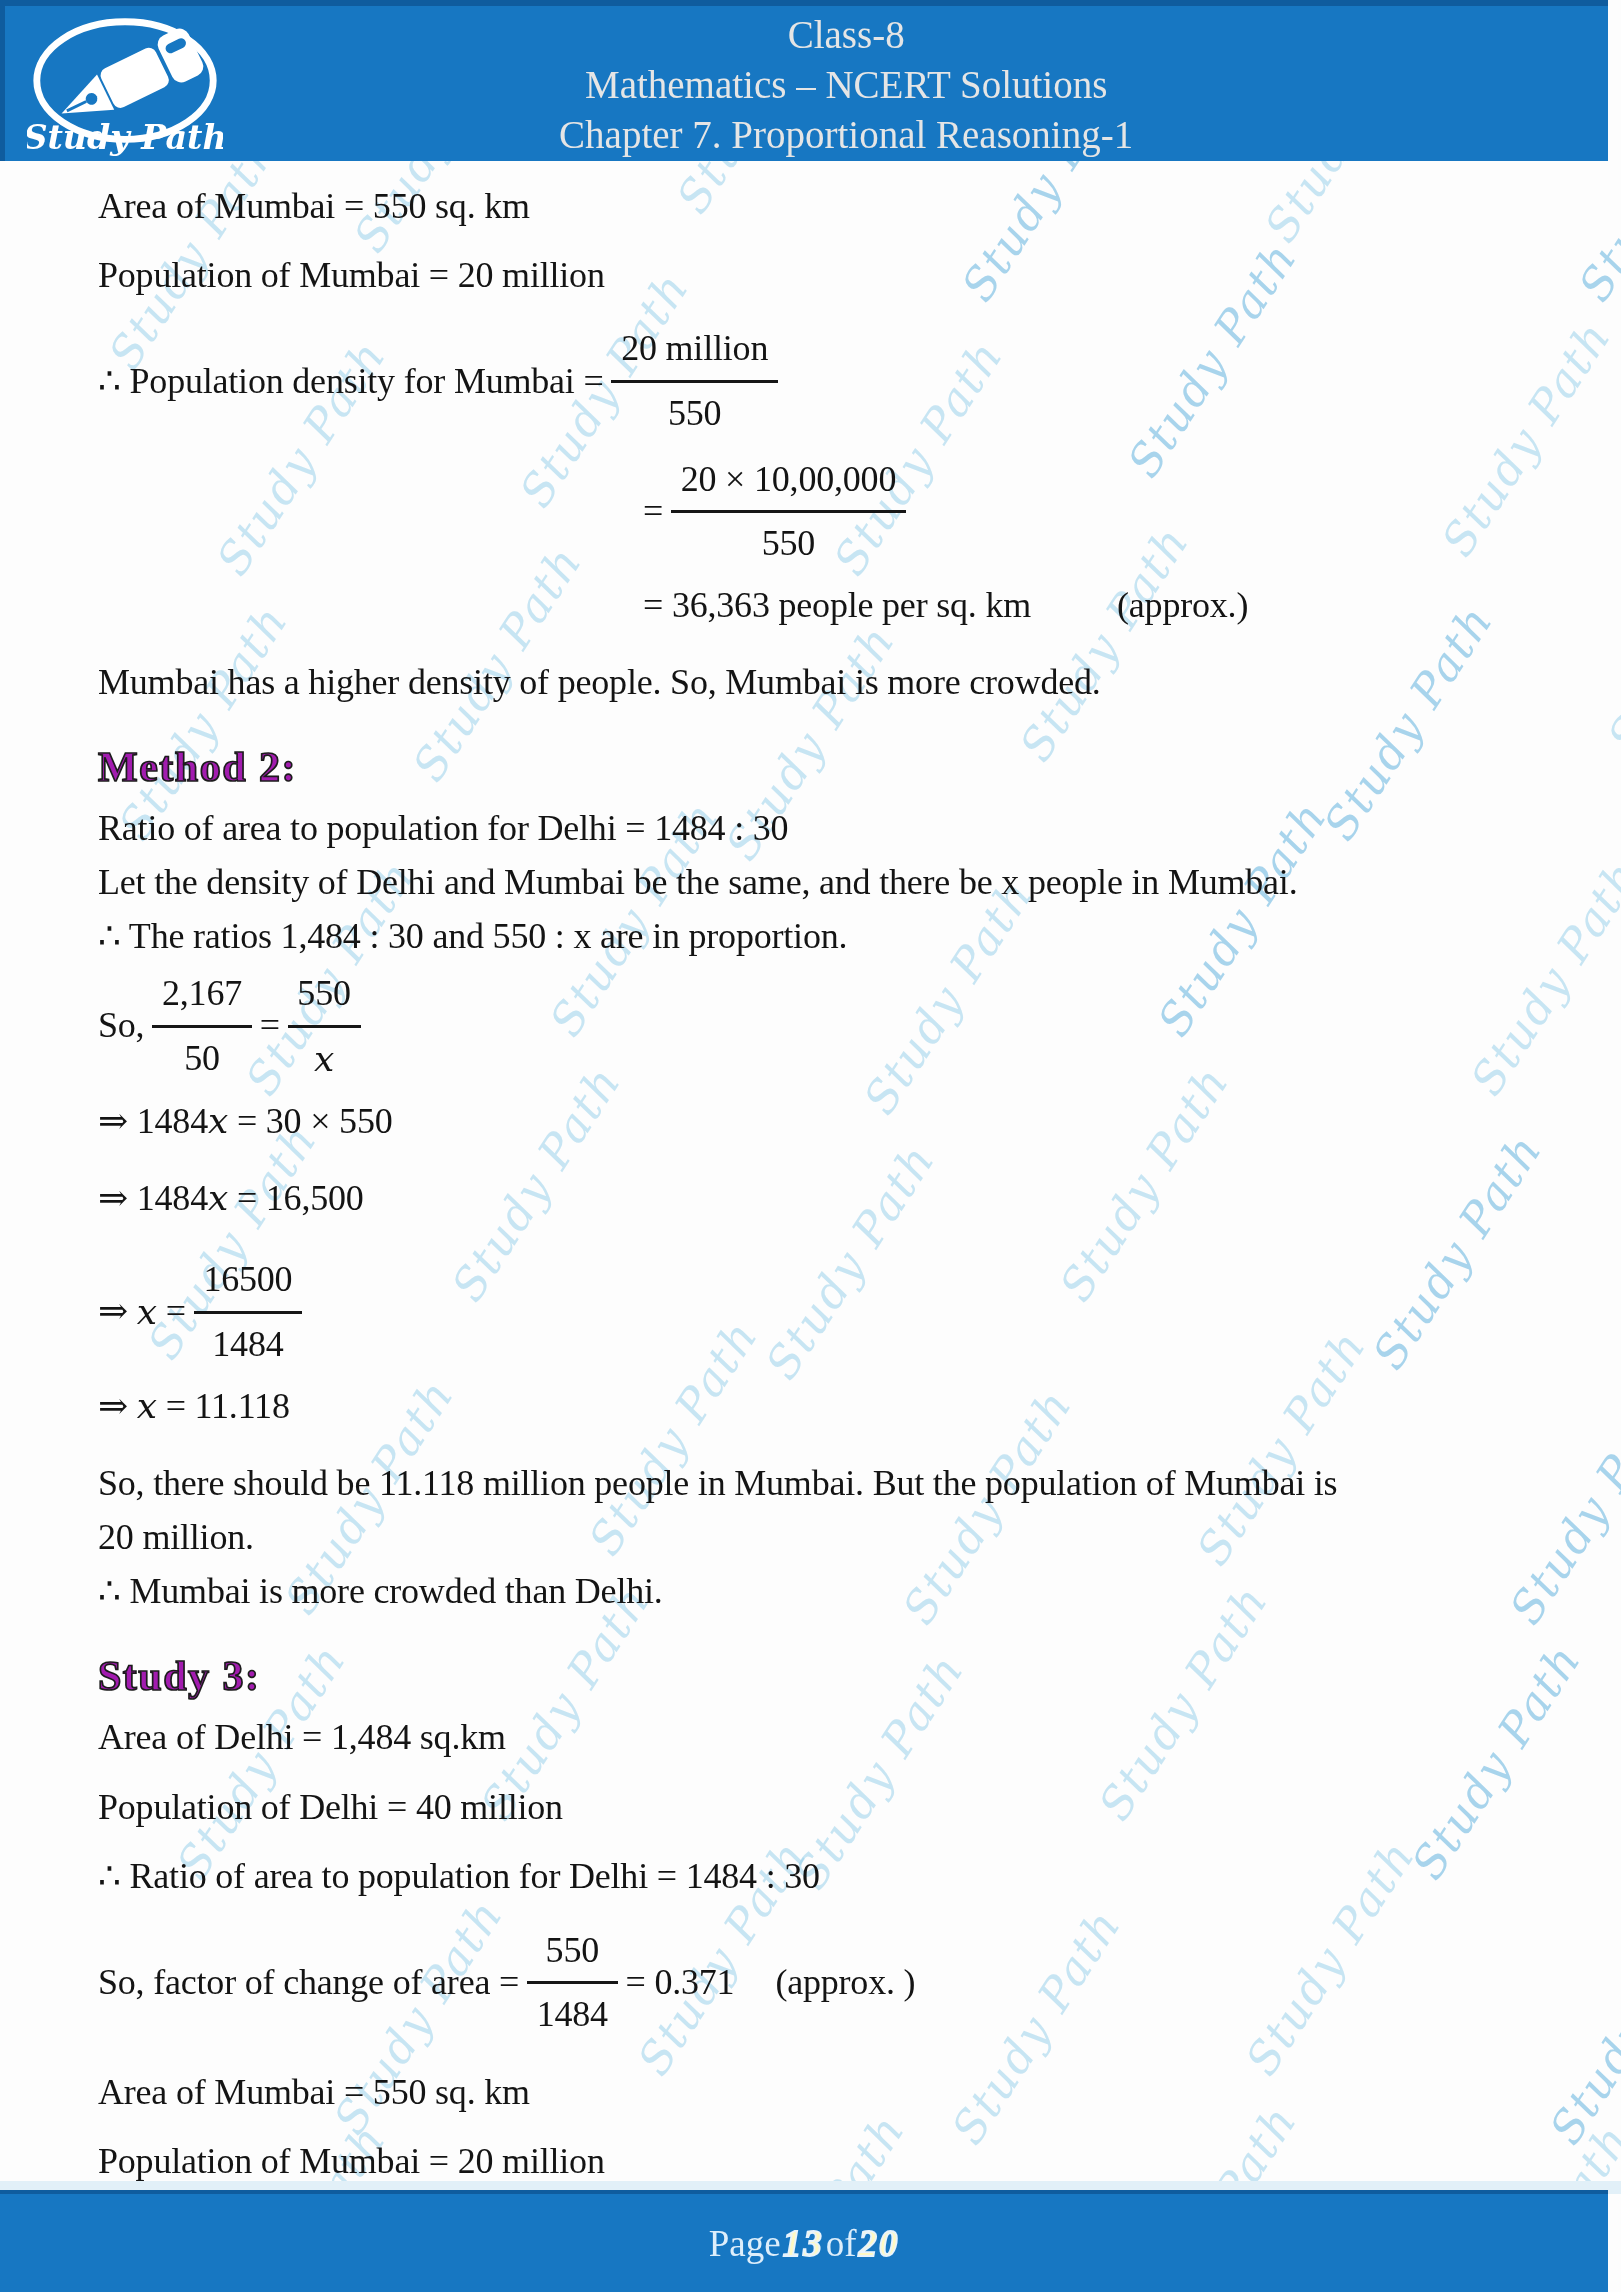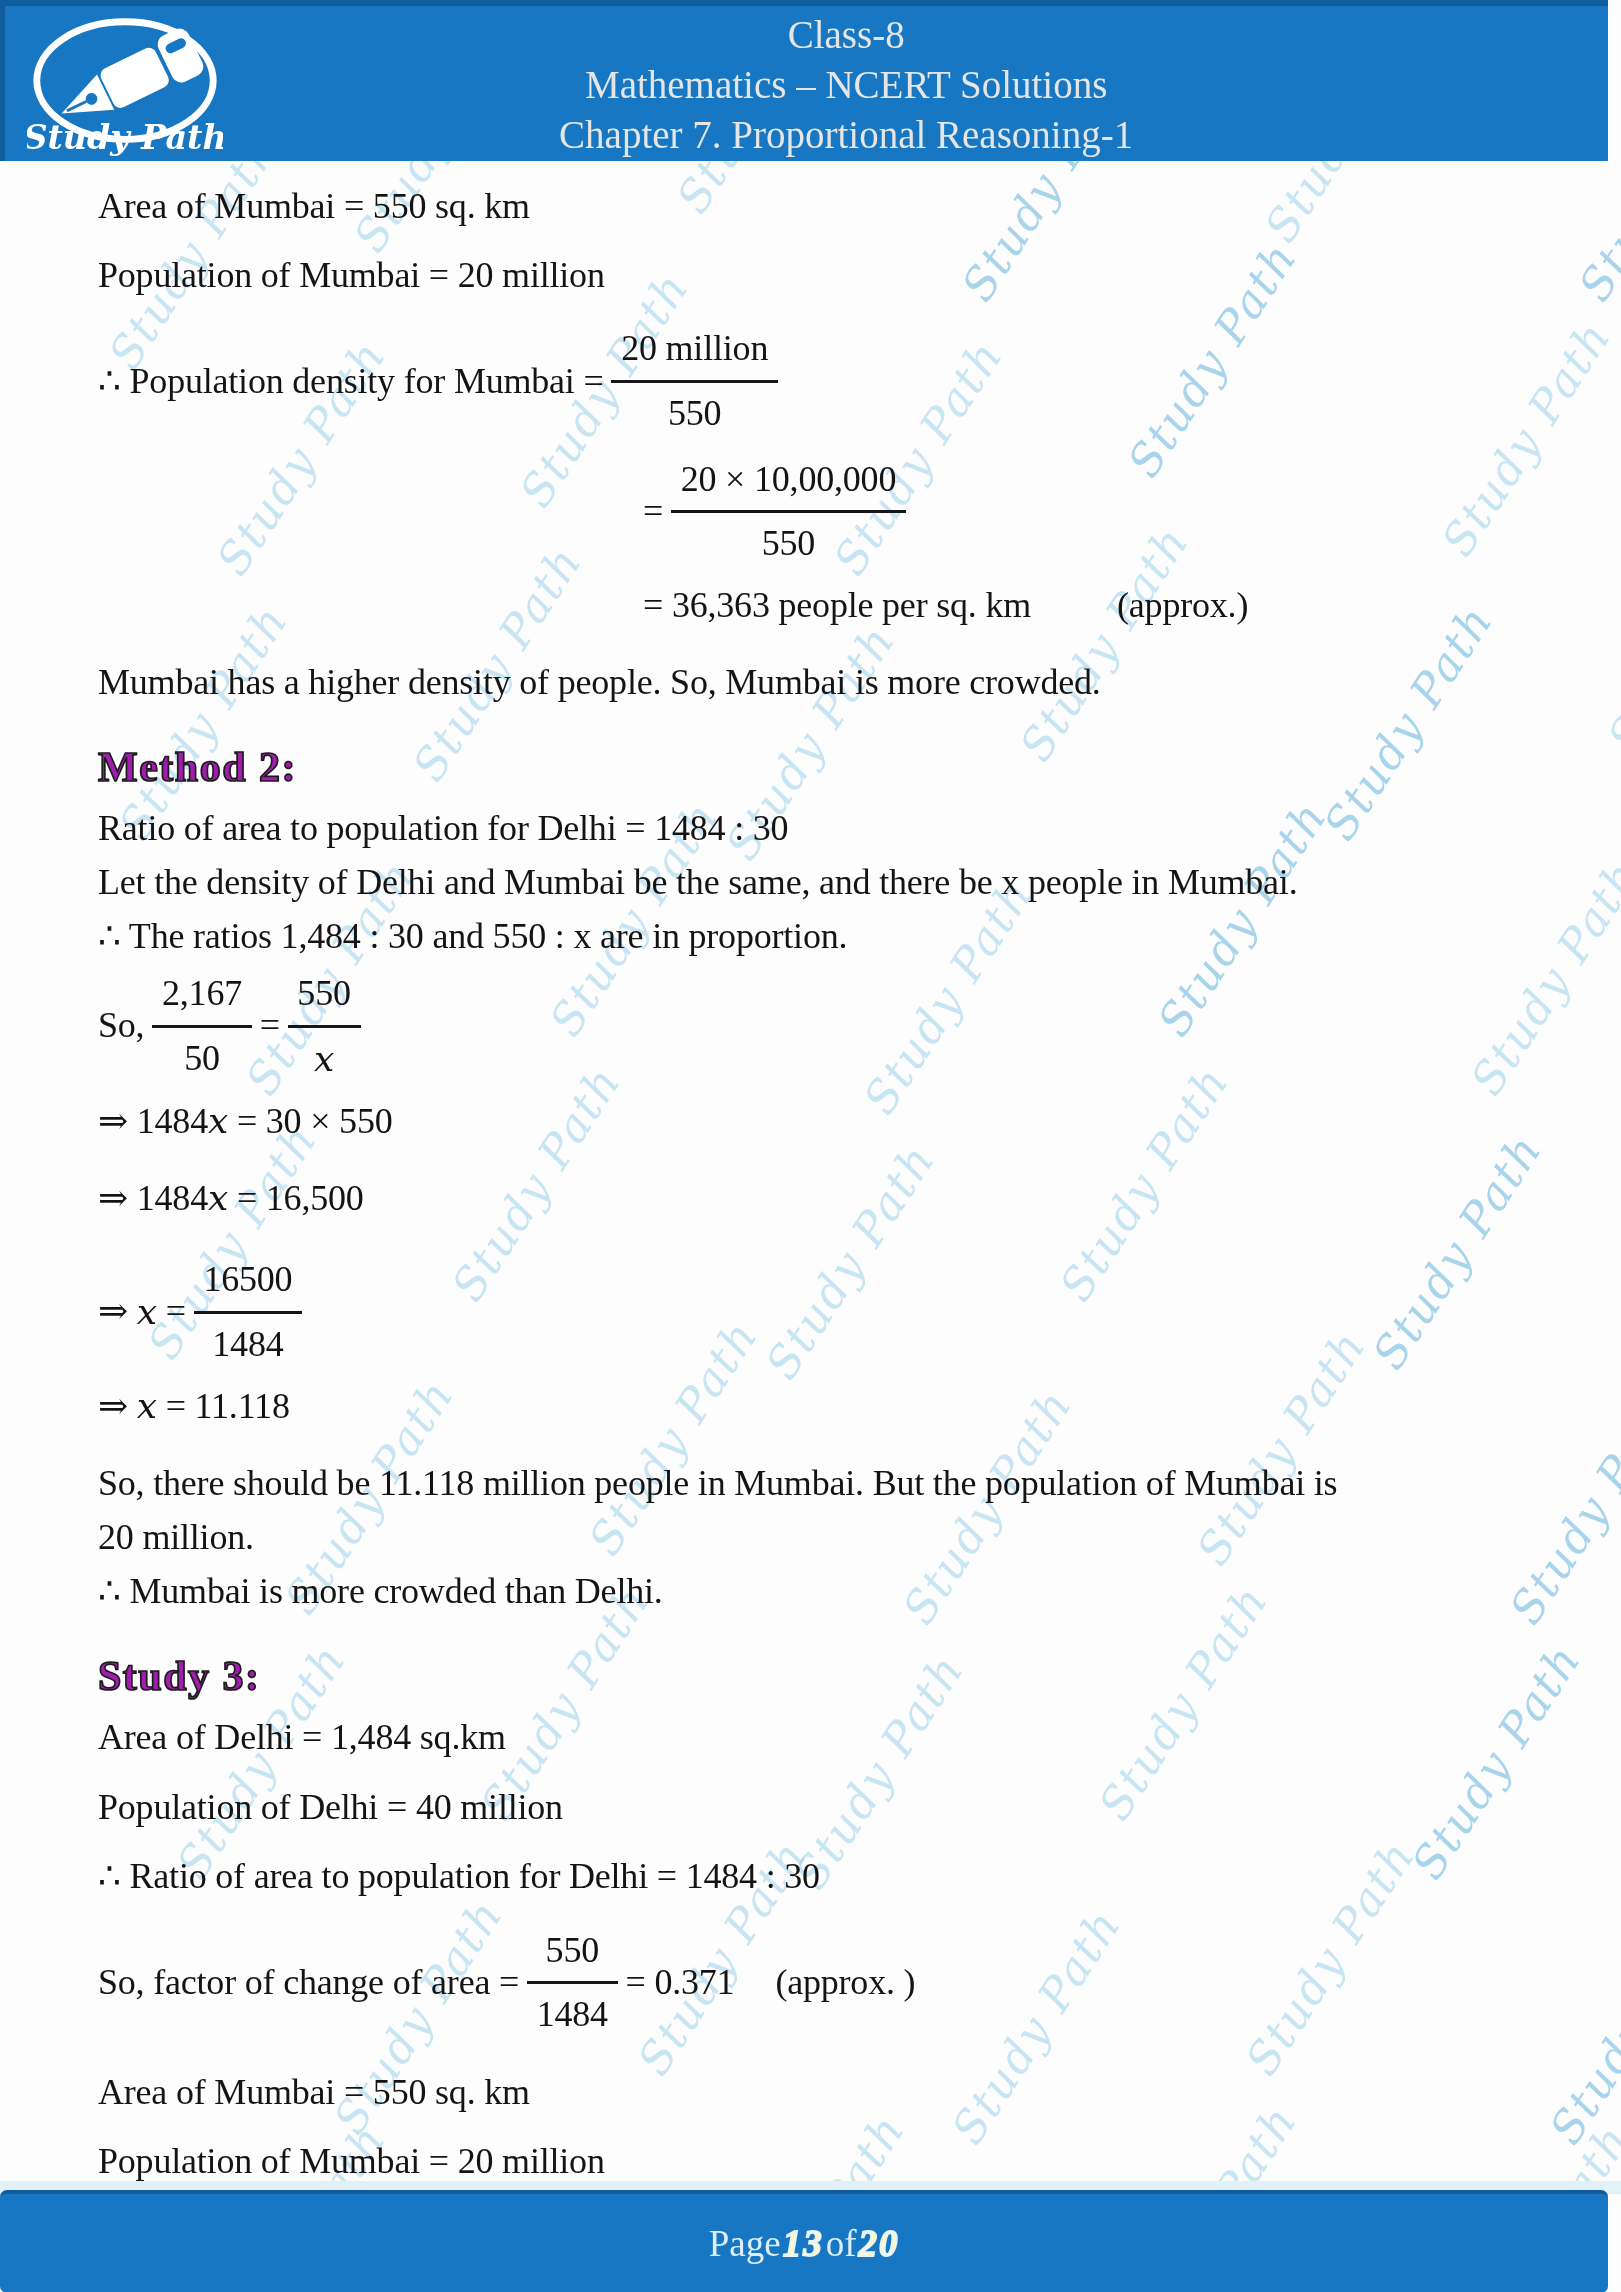--- a/index.html
+++ b/index.html
@@ -95,21 +95,20 @@
     background:#e2f0f8;z-index:2;
   }
   .ftr{
     position:absolute;left:0;right:12.7px;bottom:0;height:99px;
     background:#1777c2;
     border-top:4.9px solid #0f5c9e;
     z-index:2;
     display:flex;align-items:center;justify-content:center;gap:2px;
     font-size:37px;
     color:#ddeefb;
-    border-radius:7px;
   }
   .pg-num{
     color:#fef9c3;
     -webkit-text-stroke:1.8px #e8f4fd;
     font-weight:700;
     letter-spacing:2px;
     font-style:italic;
   }
 </style>
 </head>

